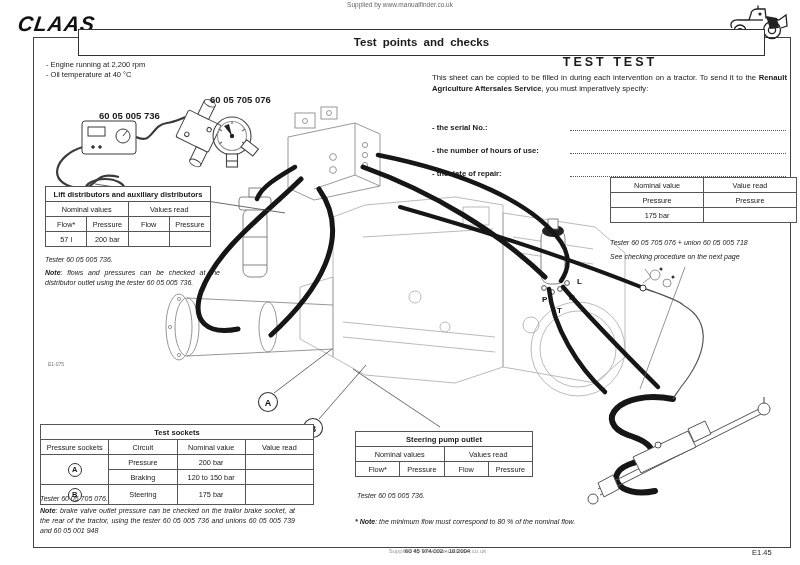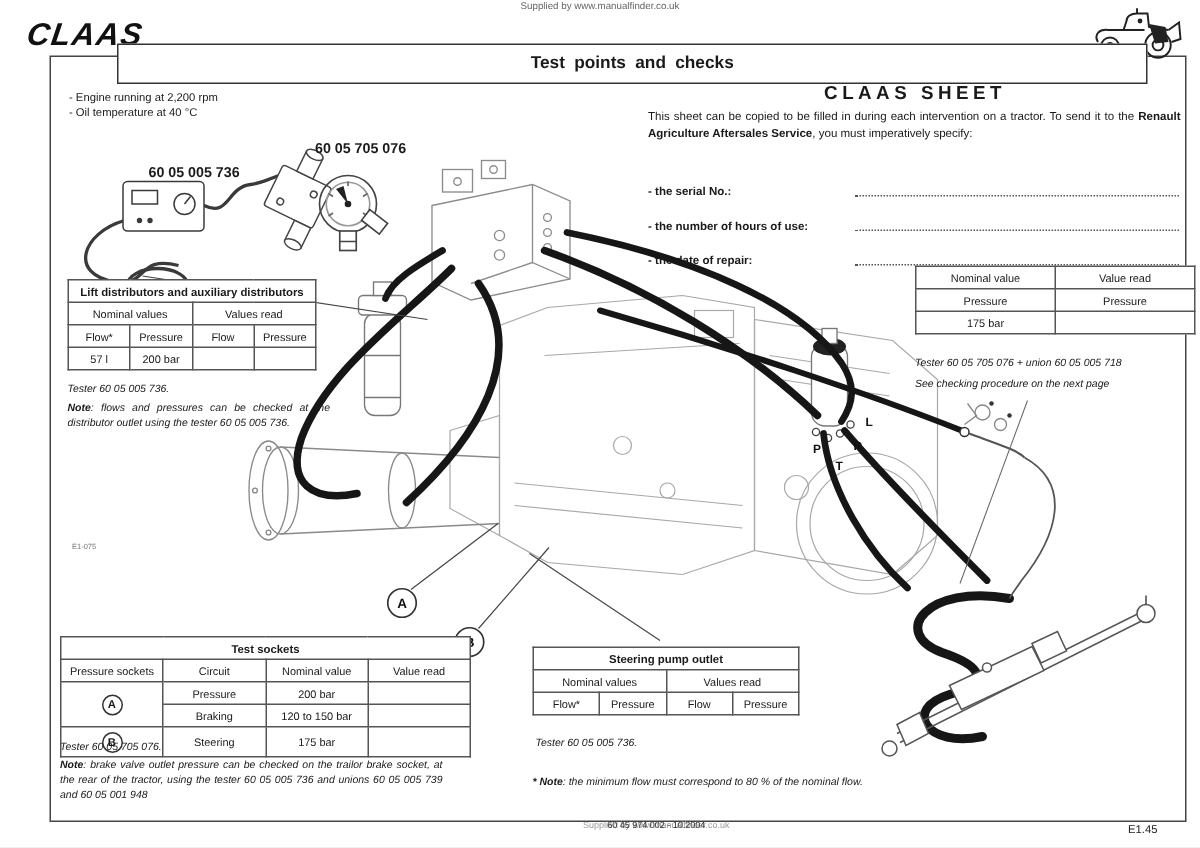--- a/index.html
+++ b/index.html
@@ -72,21 +72,21 @@
   <div class="abs title-box">Test points and checks</div>
 
   <div class="abs check-block">
     <div>- Engine running at 2,200 rpm</div>
     <div>- Oil temperature at 40 °C</div>
   </div>
 
   <div class="abs ref" style="left:99px;top:94px;margin-top:16px;">60 05 005 736</div>
   <div class="abs ref" style="left:210px;top:94px;">60 05 705 076</div>
 
-  <div class="abs ts-head">CLAAS SHEET</div>
+  <div class="abs ts-head">TEST TEST</div>
   <div class="abs ts-para"><span>This sheet can be copied to be filled in during each intervention on a tractor. To send it to the </span><b>Renault Agriculture Aftersales Service</b><span>, you must imperatively specify:</span></div>
 
   <div class="abs ts-row" style="top:123px;">
     <span class="ts-label">- the serial No.:</span>
     <span class="ts-dots"></span>
   </div>
   <div class="abs ts-row" style="top:146px;">
     <span class="ts-label">- the number of hours of use:</span>
     <span class="ts-dots"></span>
   </div>

